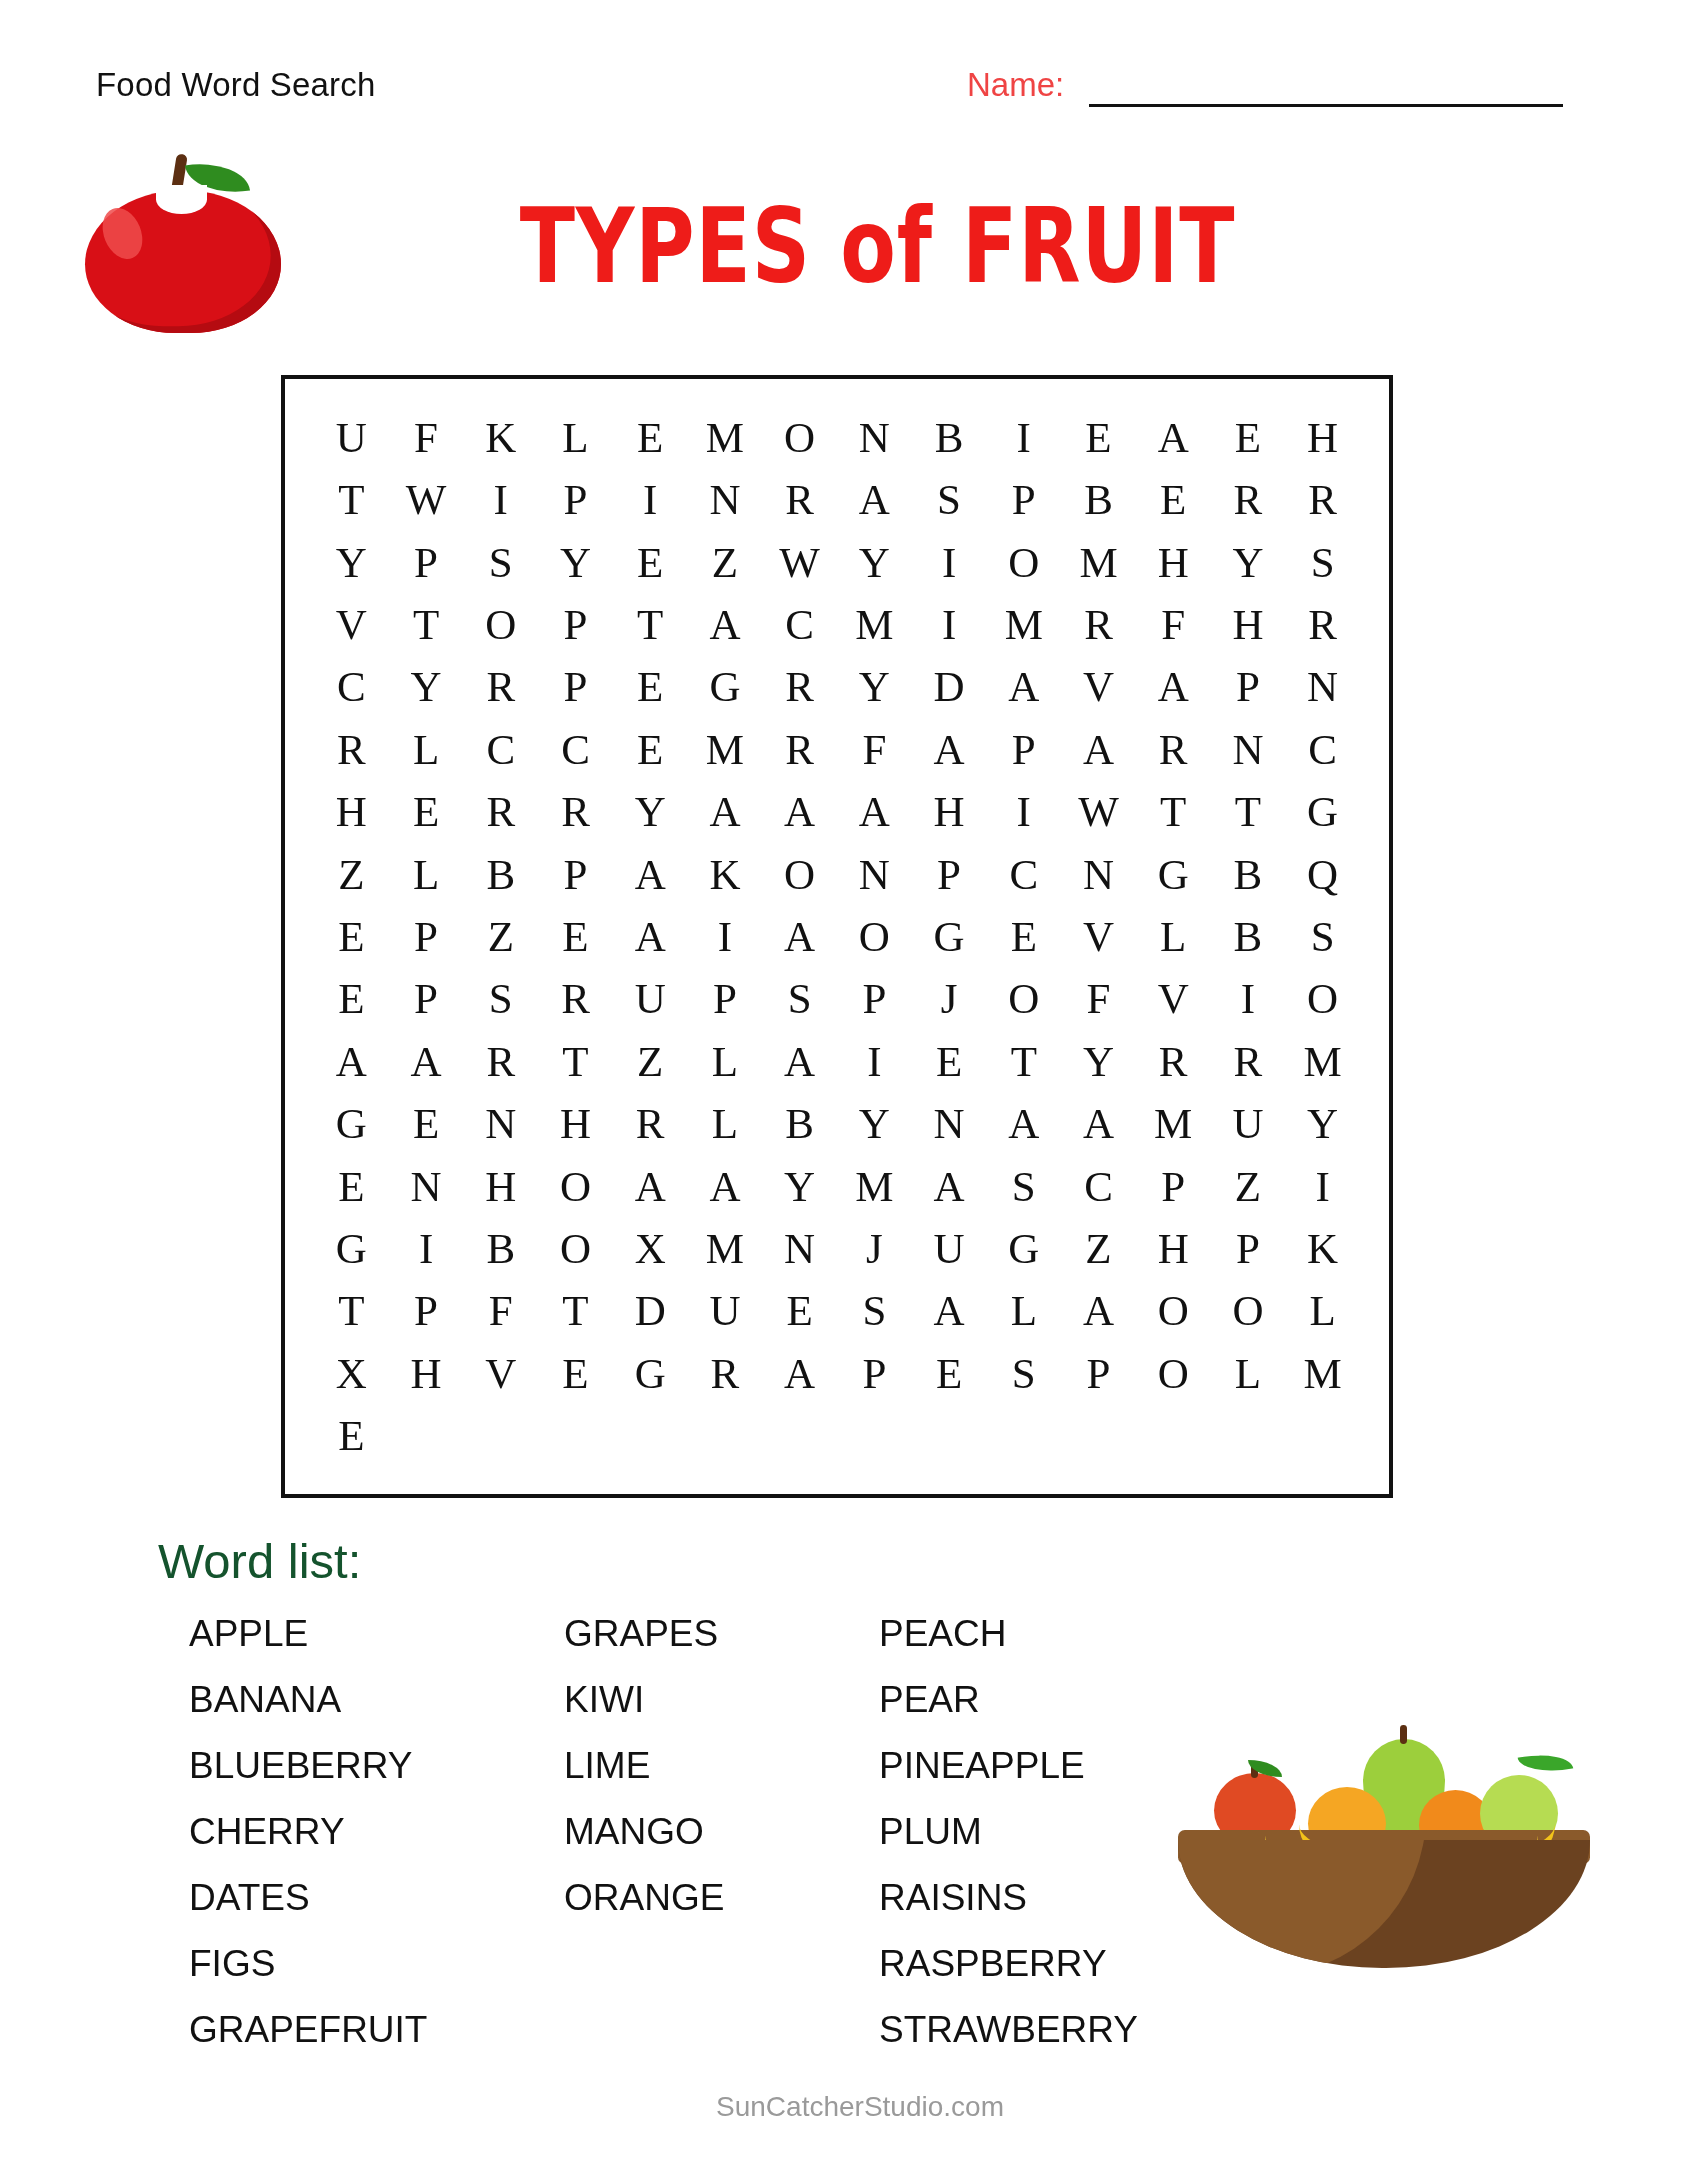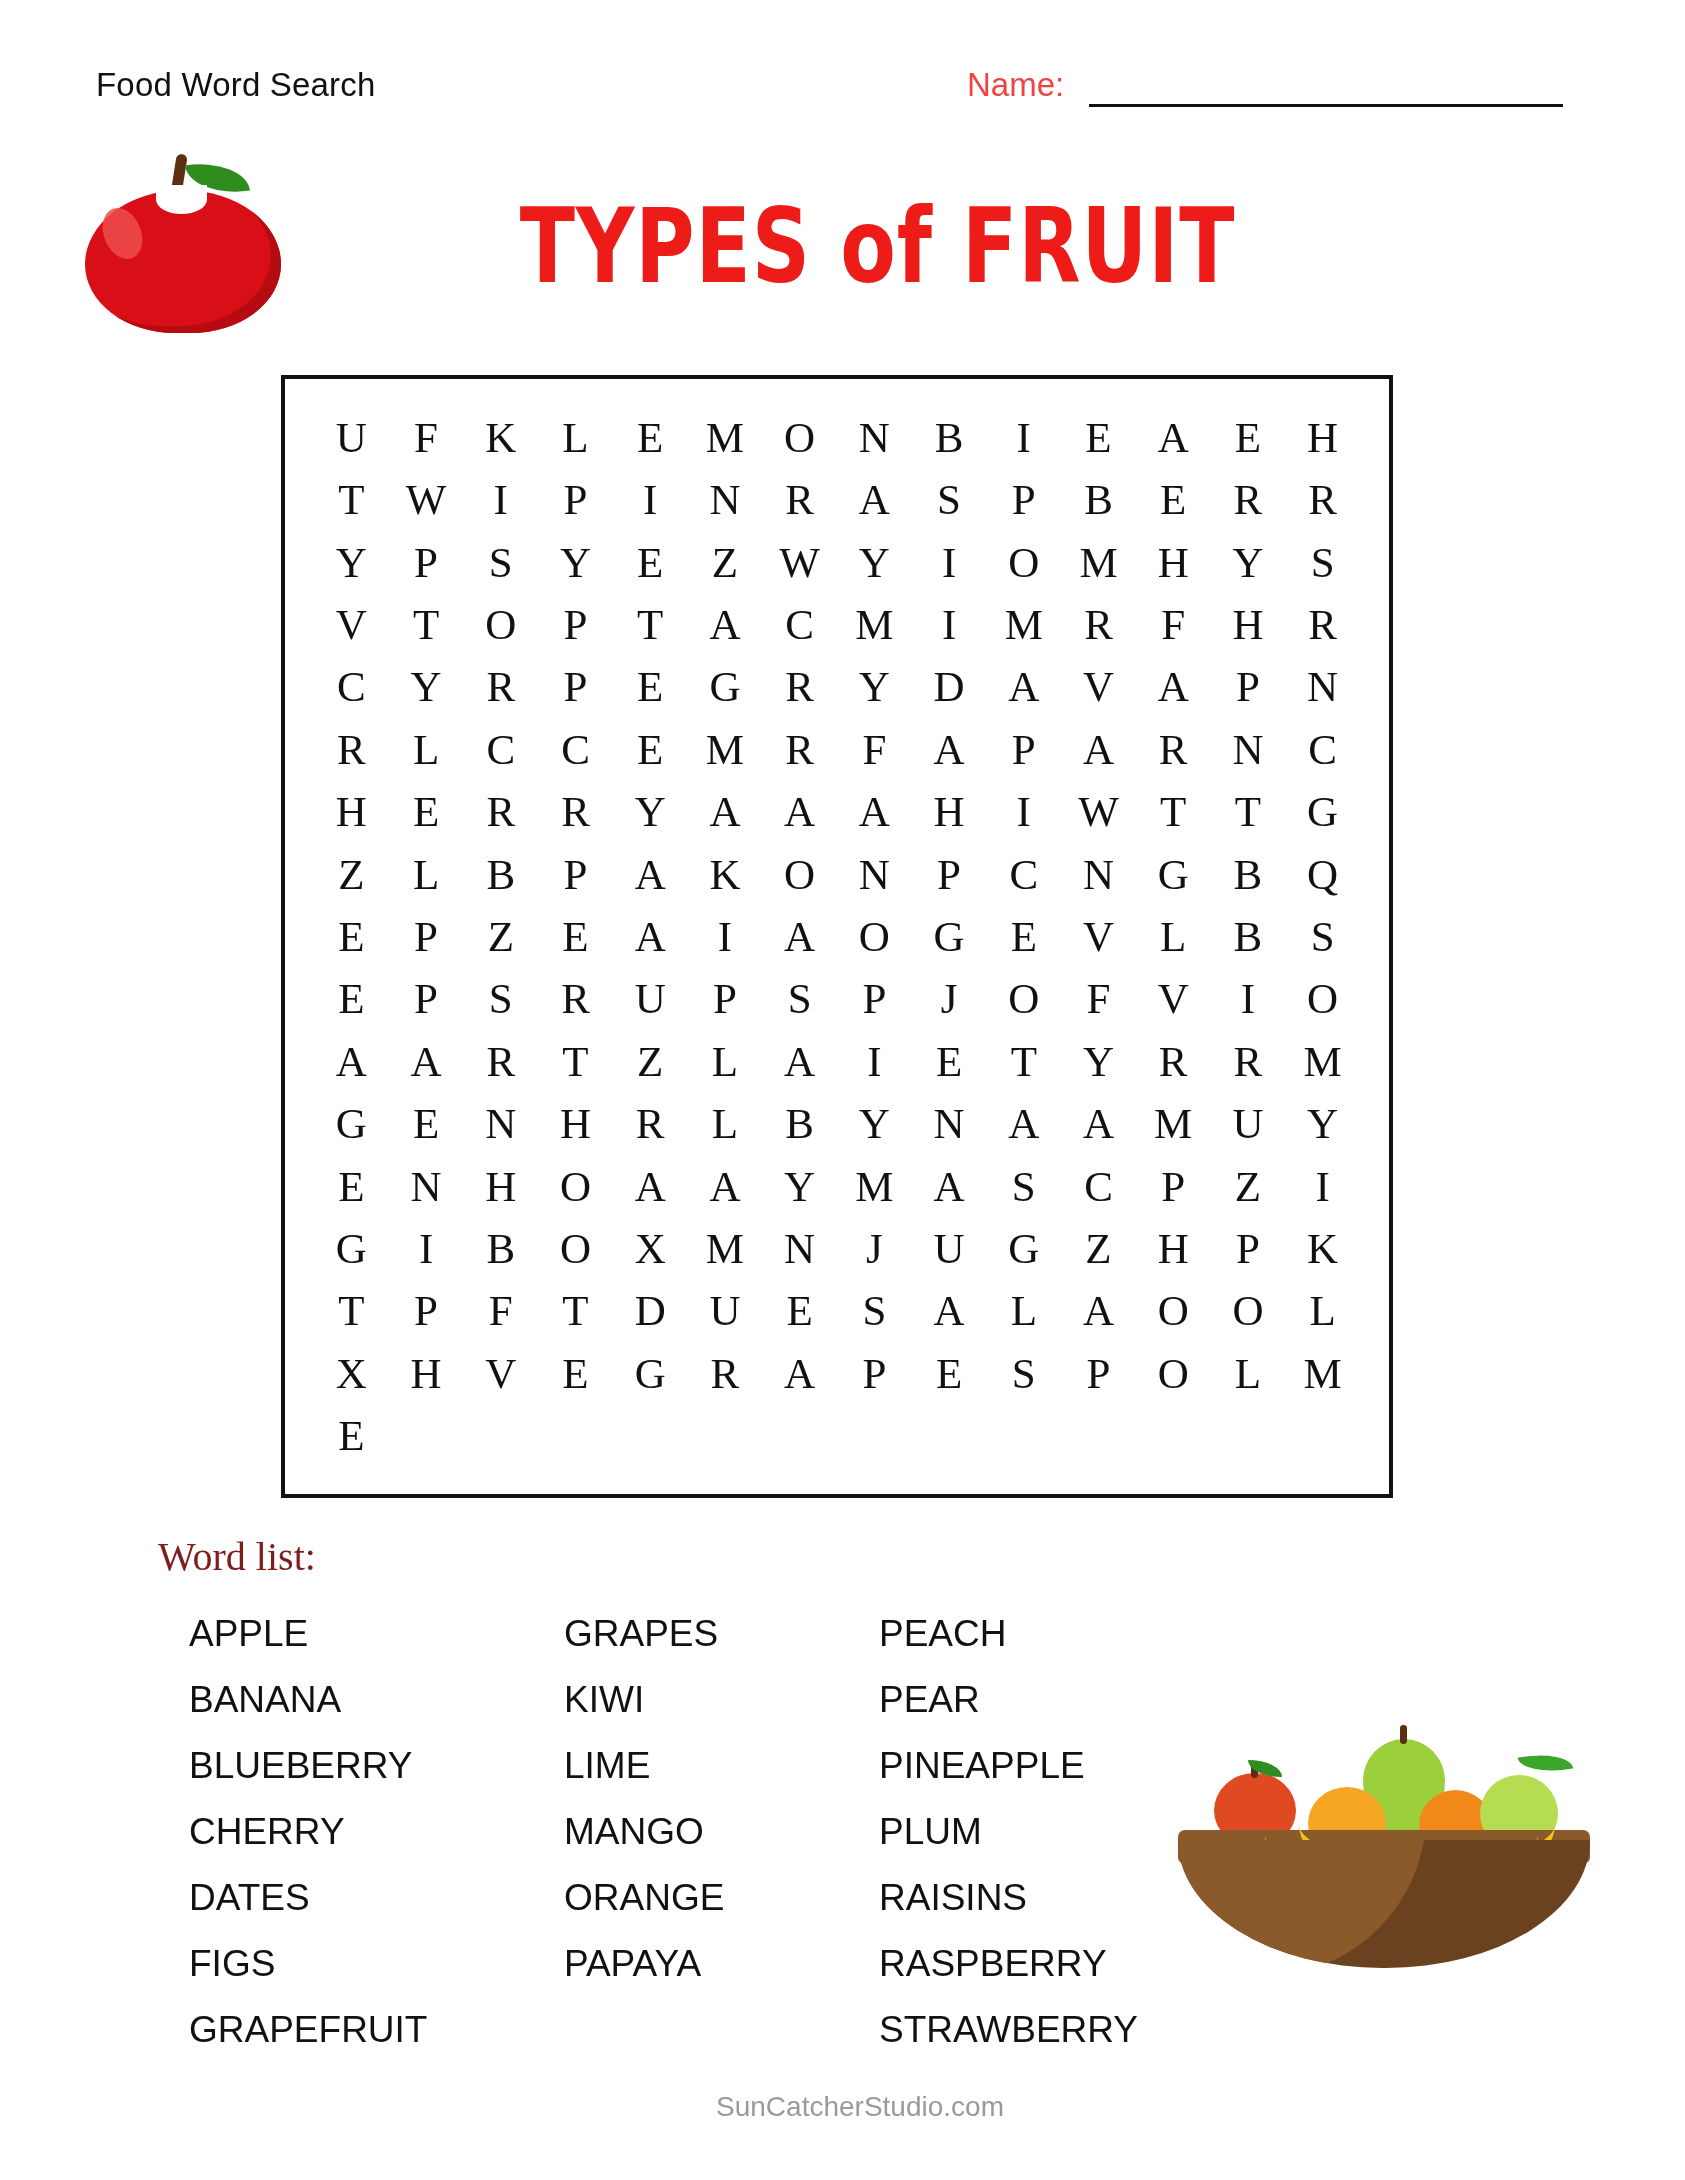--- a/index.html
+++ b/index.html
@@ -157,23 +157,22 @@
     font-size: 43px;
     color: #111;
     line-height: 1;
   }
 
   
   .wordlist-title {
     position: absolute;
     left: 158px;
     top: 1533px;
-    font-size: 40px;
-    color: #7f1d1d;
-    font-family: Liberation Serif, serif;
+    font-size: 49px;
+    color: #14532d;
   }
   .wordlist {
     position: absolute;
     left: 189px;
     top: 1601px;
     width: 1005px;
     display: flex;
   }
   .wl-col {
     display: flex;
@@ -542,21 +541,20 @@
       <div class="wl-item">DATES</div>
       <div class="wl-item">FIGS</div>
       <div class="wl-item">GRAPEFRUIT</div>
     </div>
     <div class="wl-col c2">
       <div class="wl-item">GRAPES</div>
       <div class="wl-item">KIWI</div>
       <div class="wl-item">LIME</div>
       <div class="wl-item">MANGO</div>
       <div class="wl-item">ORANGE</div>
-      <div class="wl-item">PAPAYA</div>
     </div>
     <div class="wl-col c3">
       <div class="wl-item">PEACH</div>
       <div class="wl-item">PEAR</div>
       <div class="wl-item">PINEAPPLE</div>
       <div class="wl-item">PLUM</div>
       <div class="wl-item">RAISINS</div>
       <div class="wl-item">RASPBERRY</div>
       <div class="wl-item">STRAWBERRY</div>
     </div>

